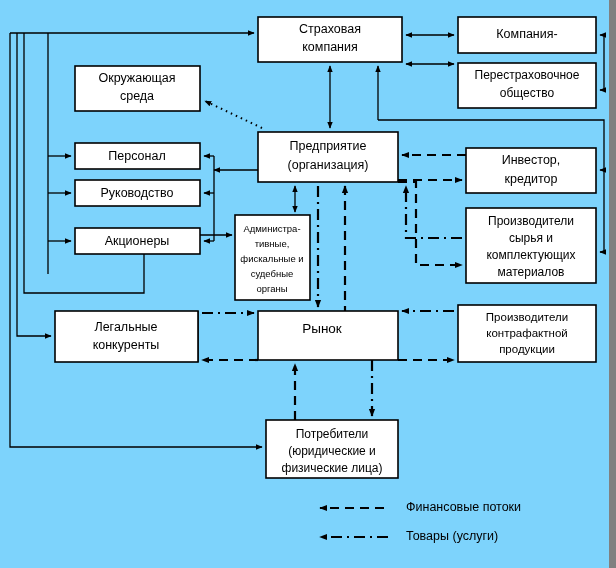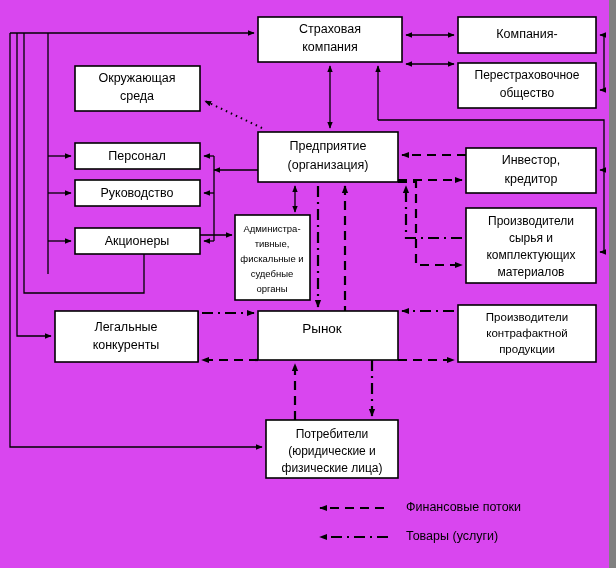--- a/index.html
+++ b/index.html
@@ -7,21 +7,21 @@
     padding: 0;
     background: #ffffff;
   }
   body {
     font-family: "Liberation Sans", sans-serif;
   }
   #diagram-root {
     position: relative;
     width: 616px;
     height: 568px;
-    background: #d946ef;
+    background: #7dd3fc;
     overflow: hidden;
     text-align: center;
   }
   svg#diagram-svg {
     position: absolute;
     left: 0;
     top: 0;
     width: 616px;
     height: 568px;
   }

